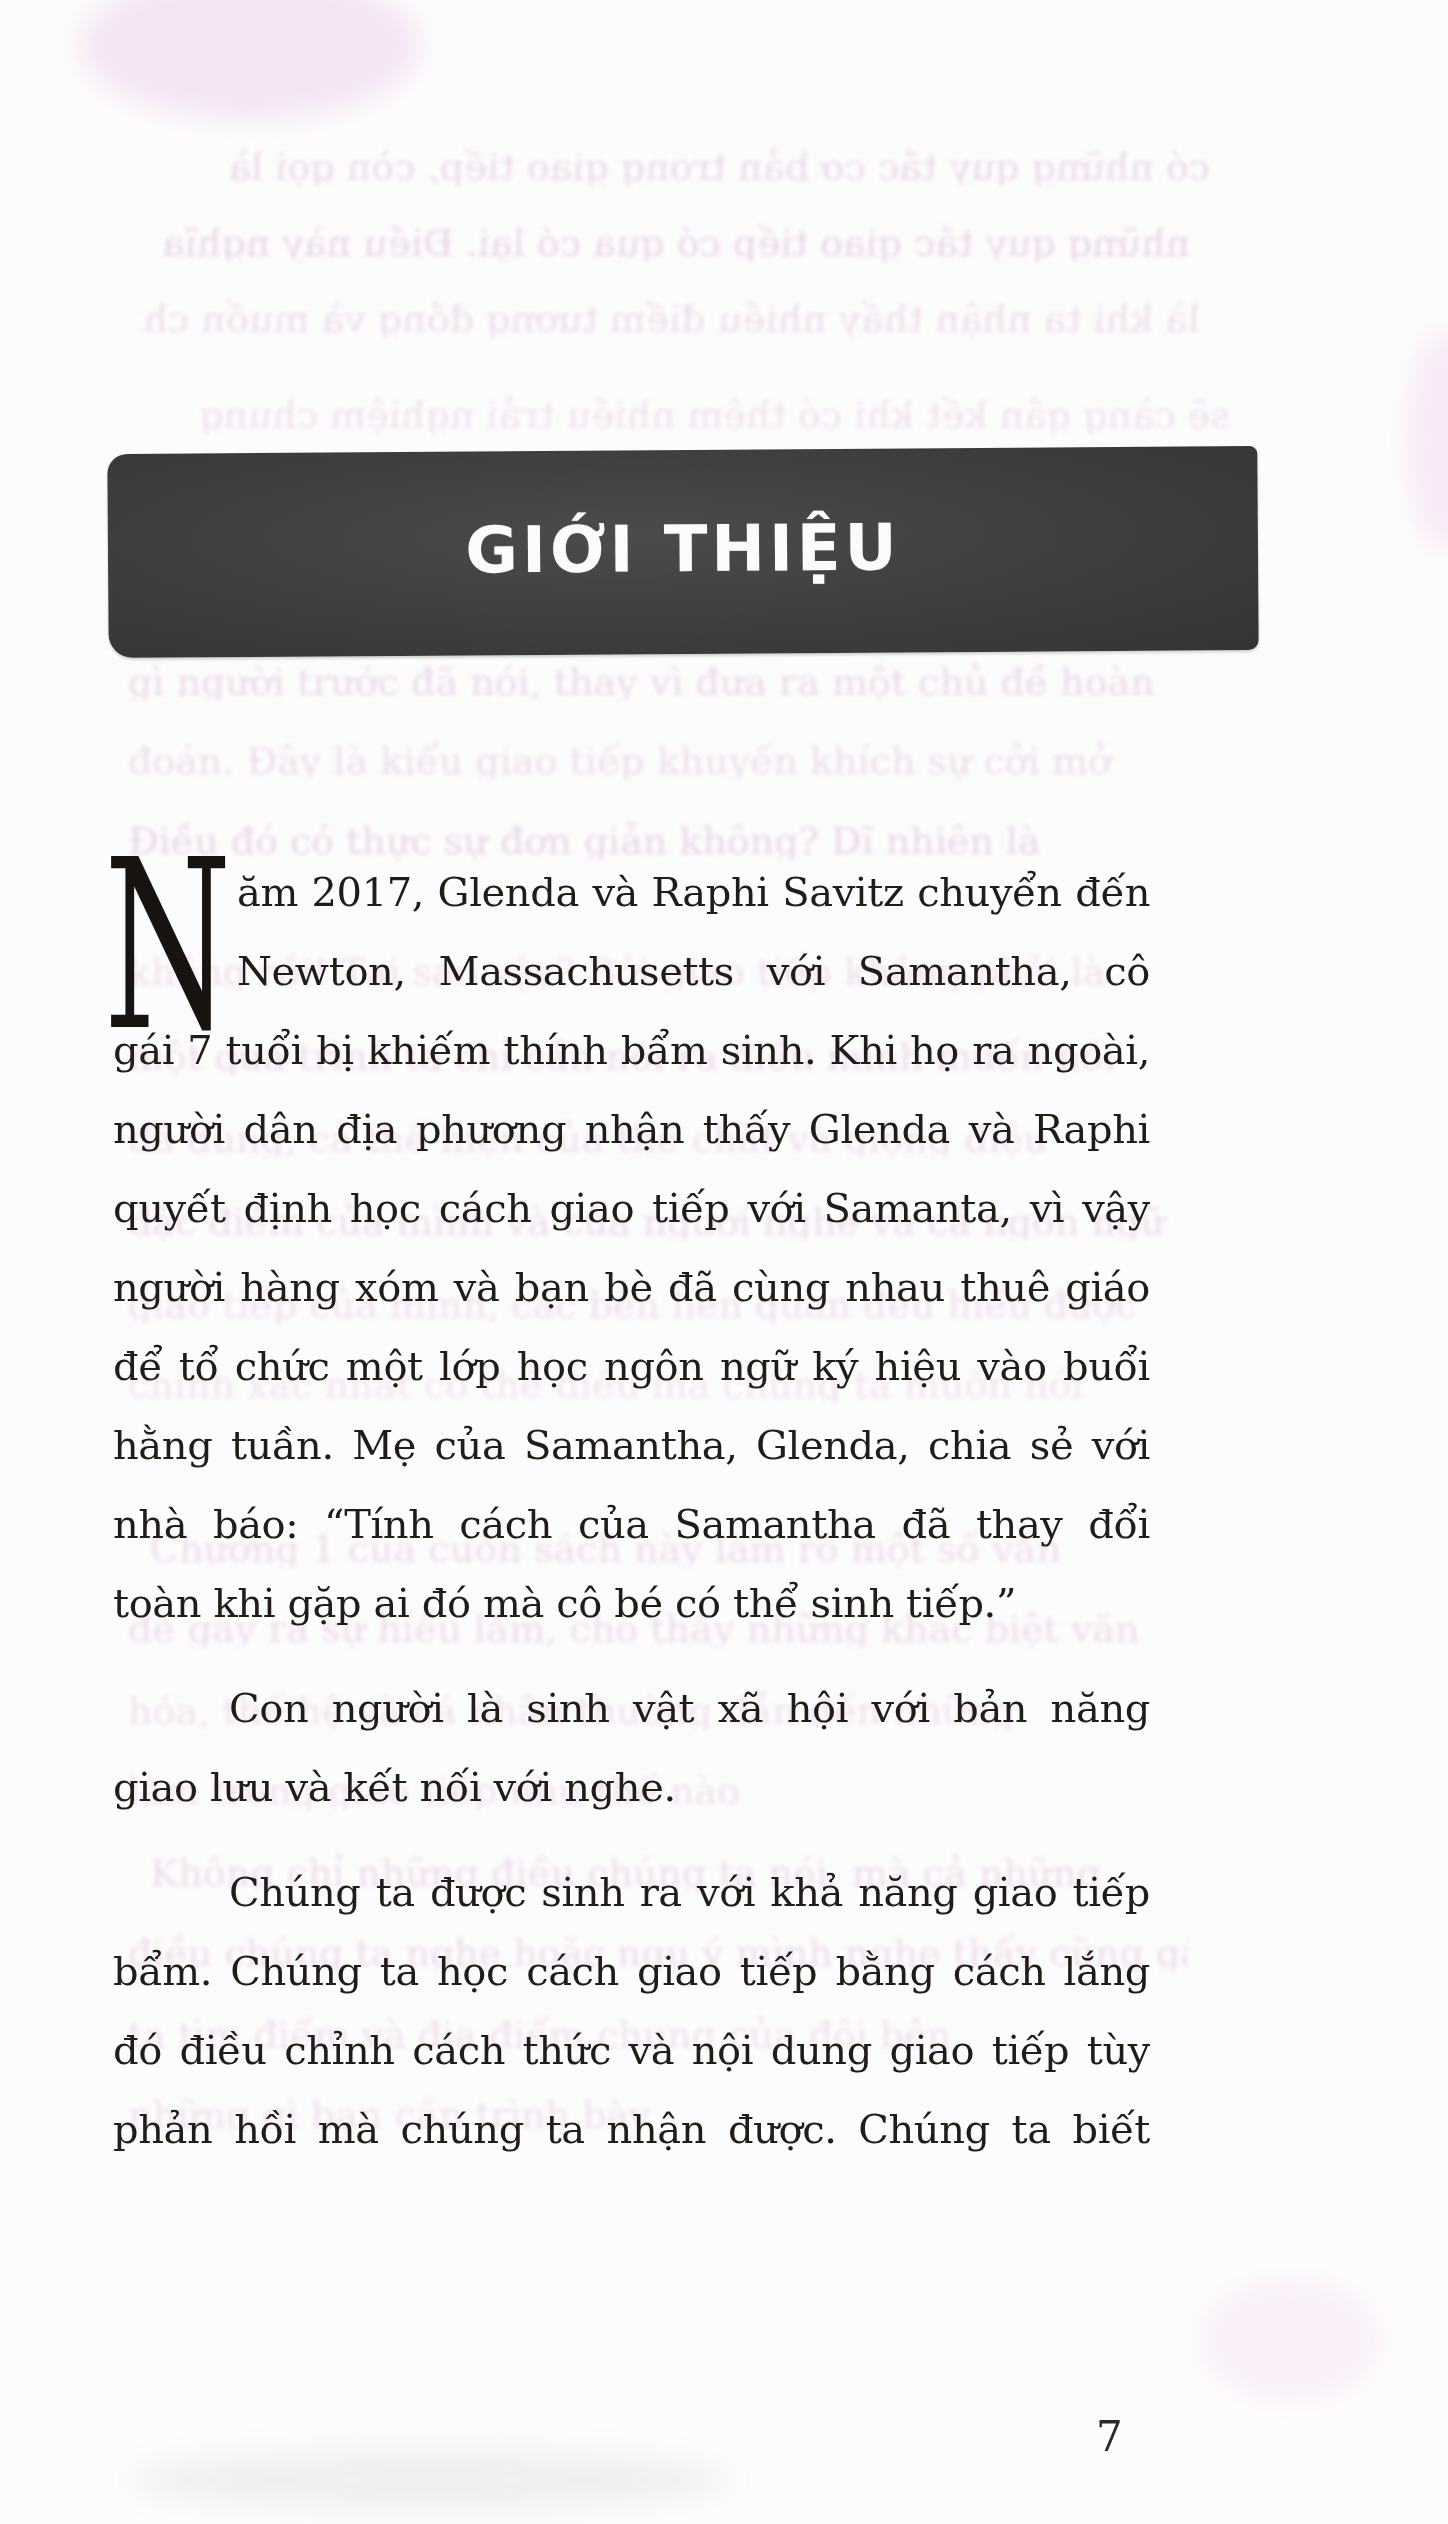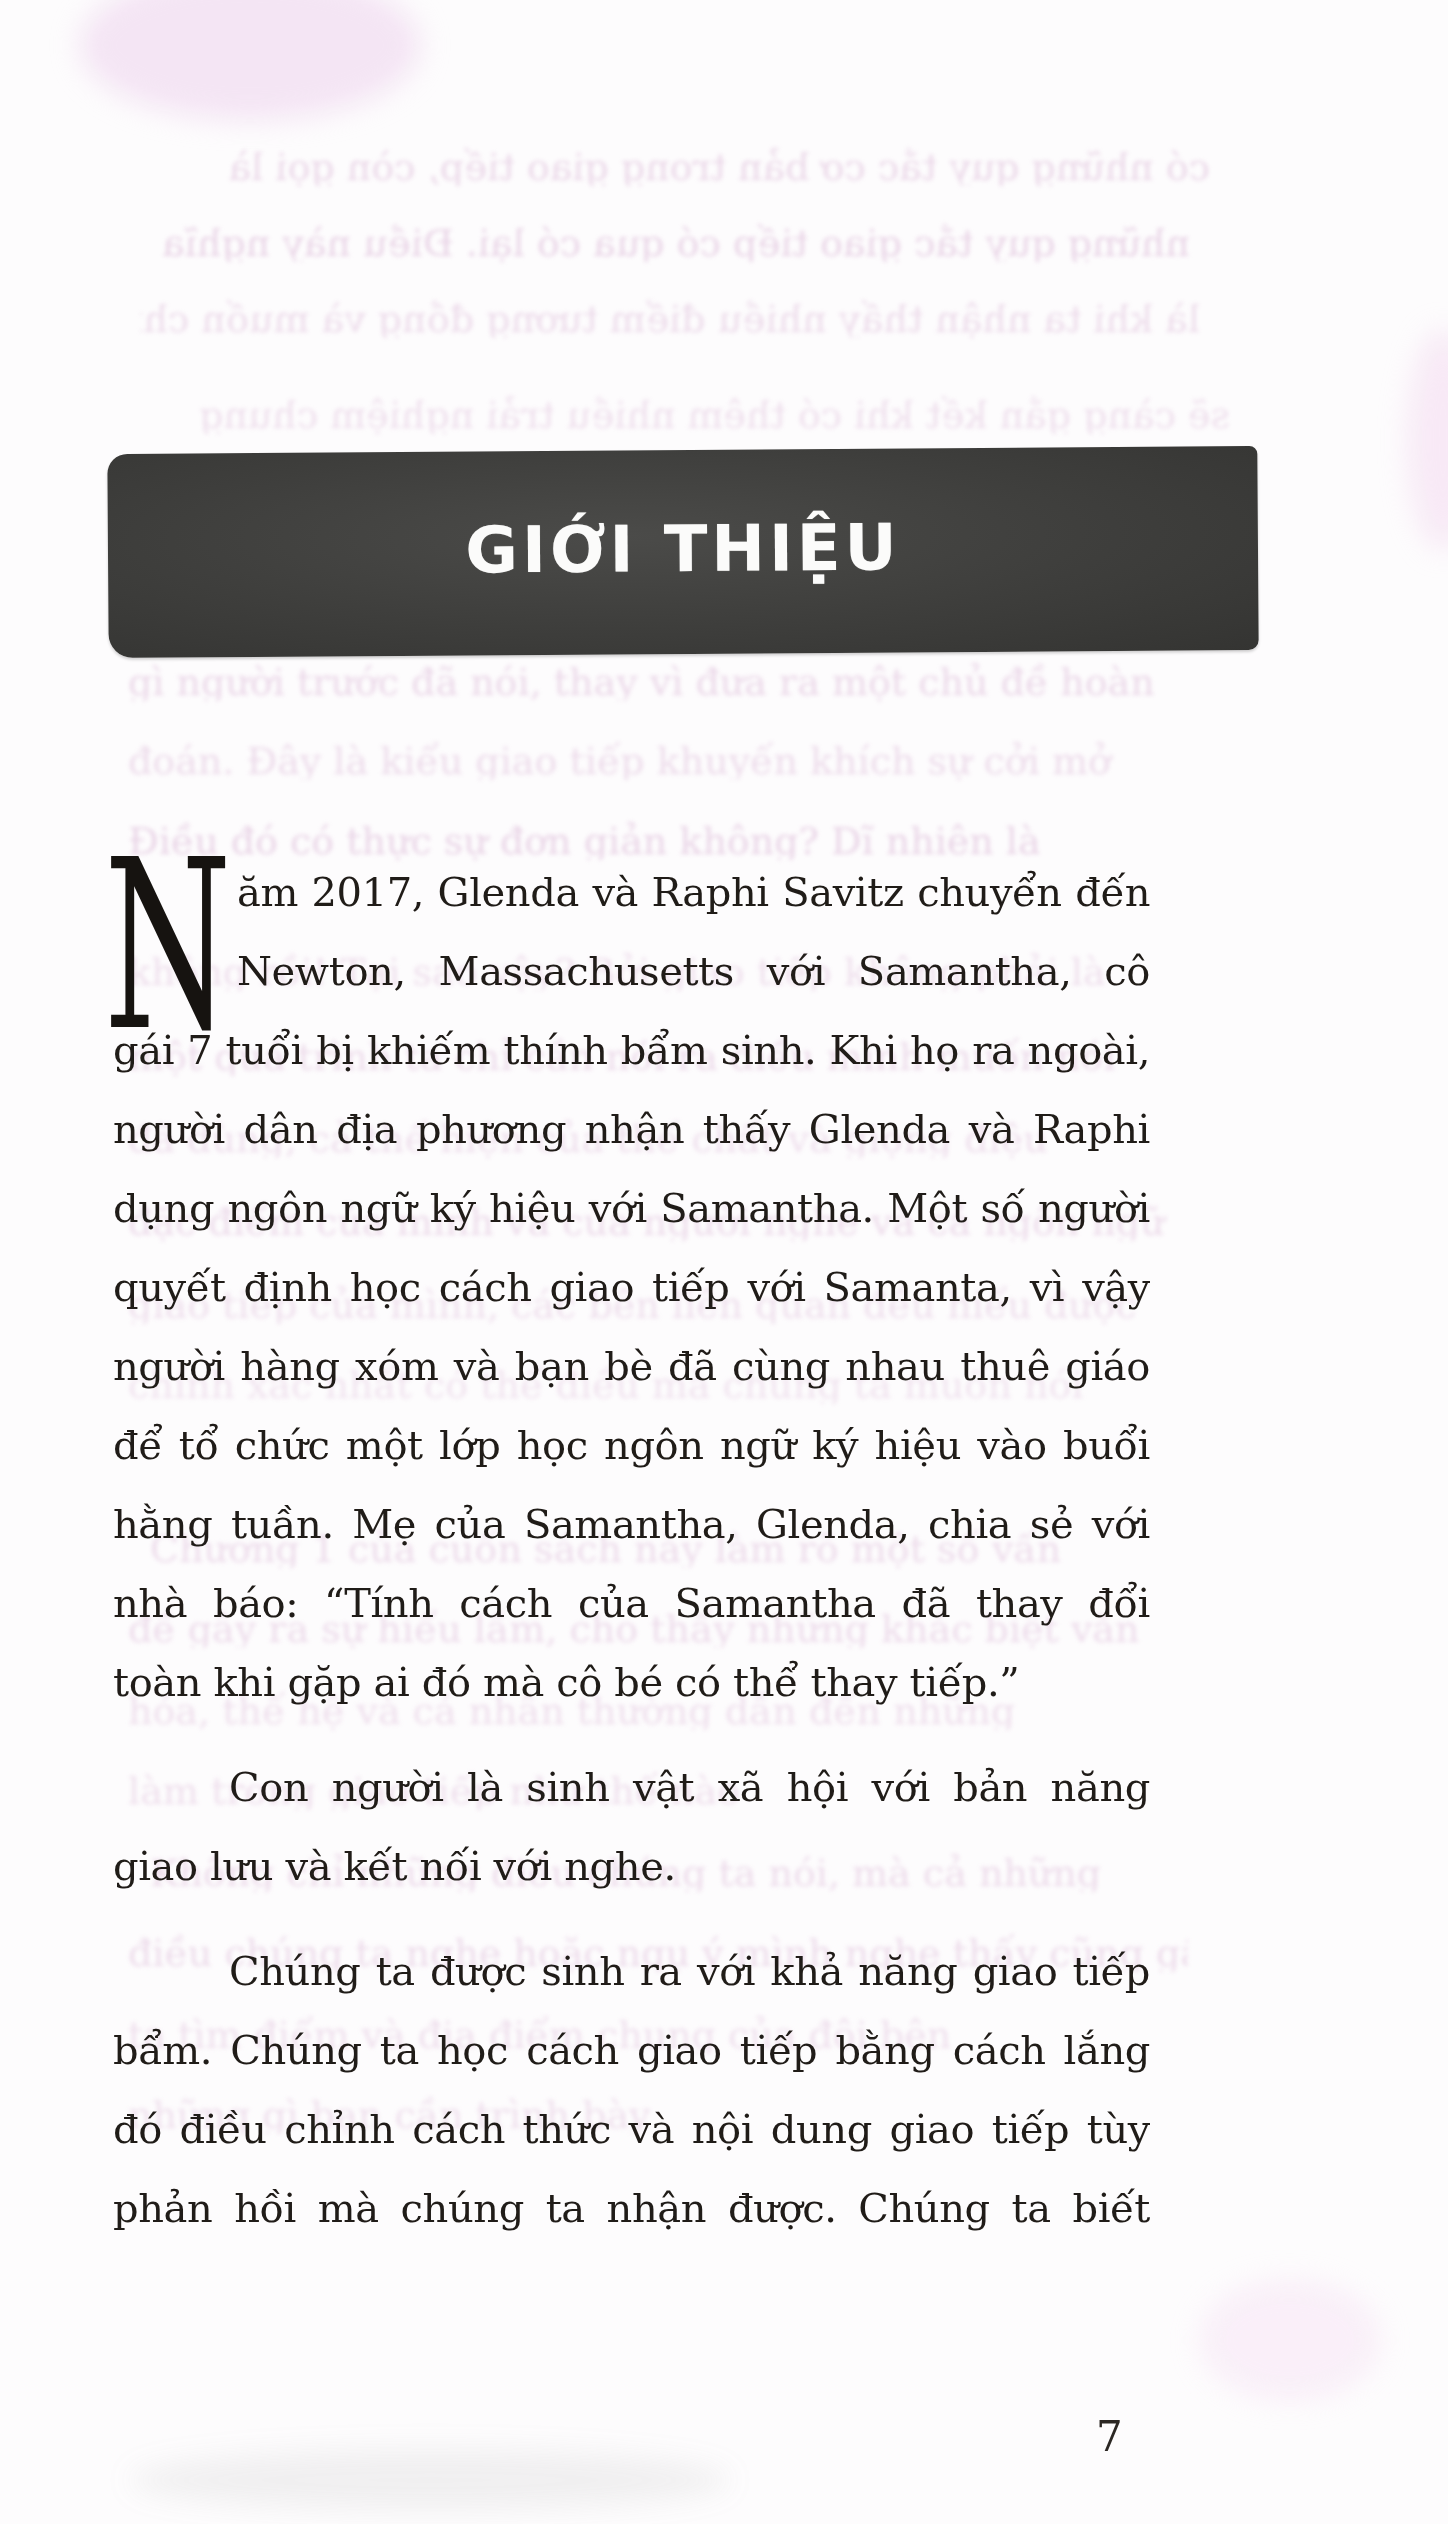--- a/index.html
+++ b/index.html
@@ -102,27 +102,26 @@
   </div>
 
   <div class="dropcap">N</div>
 
   <div class="bodytext">
     <div class="para">
       <div class="ln dc">ăm 2017, Glenda và Raphi Savitz chuyển đến</div>
       <div class="ln dc">Newton, Massachusetts với Samantha, cô con</div>
       <div class="ln">gái 7 tuổi bị khiếm thính bẩm sinh. Khi họ ra ngoài,</div>
       <div class="ln">người dân địa phương nhận thấy Glenda và Raphi sử</div>
-      <div class="ln">dụng ngôn ngữ ký hiệu với Samantha. Một số người</div>
       <div class="ln">quyết định học cách giao tiếp với Samanta, vì vậy 20</div>
       <div class="ln">người hàng xóm và bạn bè đã cùng nhau thuê giáo viên</div>
       <div class="ln">để tổ chức một lớp học ngôn ngữ ký hiệu vào buổi tối</div>
       <div class="ln">hằng tuần. Mẹ của Samantha, Glenda, chia sẻ với một</div>
       <div class="ln">nhà báo: “Tính cách của Samantha đã thay đổi hoàn</div>
-      <div class="ln end">toàn khi gặp ai đó mà cô bé có thể thay tiếp.”</div>
+      <div class="ln end">toàn khi gặp ai đó mà cô bé có thể sinh tiếp.”</div>
     </div>
     <div class="para">
       <div class="ln ind">Con người là sinh vật xã hội với bản năng muốn</div>
       <div class="ln end">giao lưu và kết nối với nghe.</div>
     </div>
     <div class="para">
       <div class="ln ind">Chúng ta được sinh ra với khả năng giao tiếp thiên</div>
       <div class="ln">bẩm. Chúng ta học cách giao tiếp bằng cách lắng nghe</div>
       <div class="ln">đó điều chỉnh cách thức và nội dung giao tiếp tùy theo</div>
       <div class="ln">phản hồi mà chúng ta nhận được. Chúng ta biết rằng</div>

